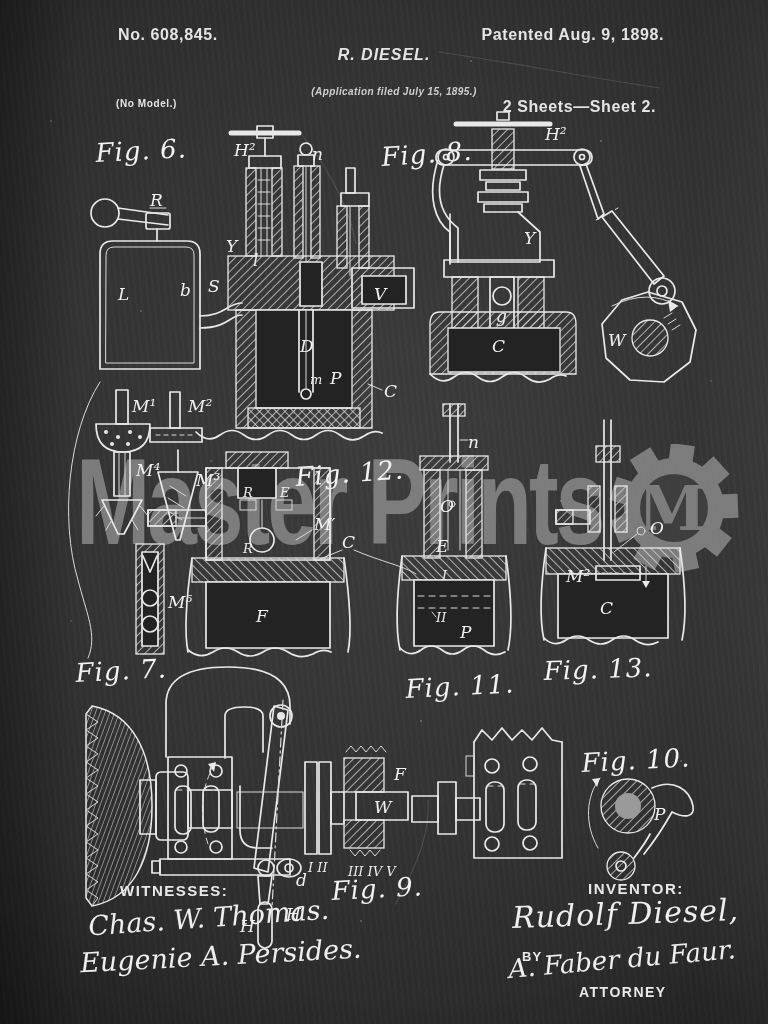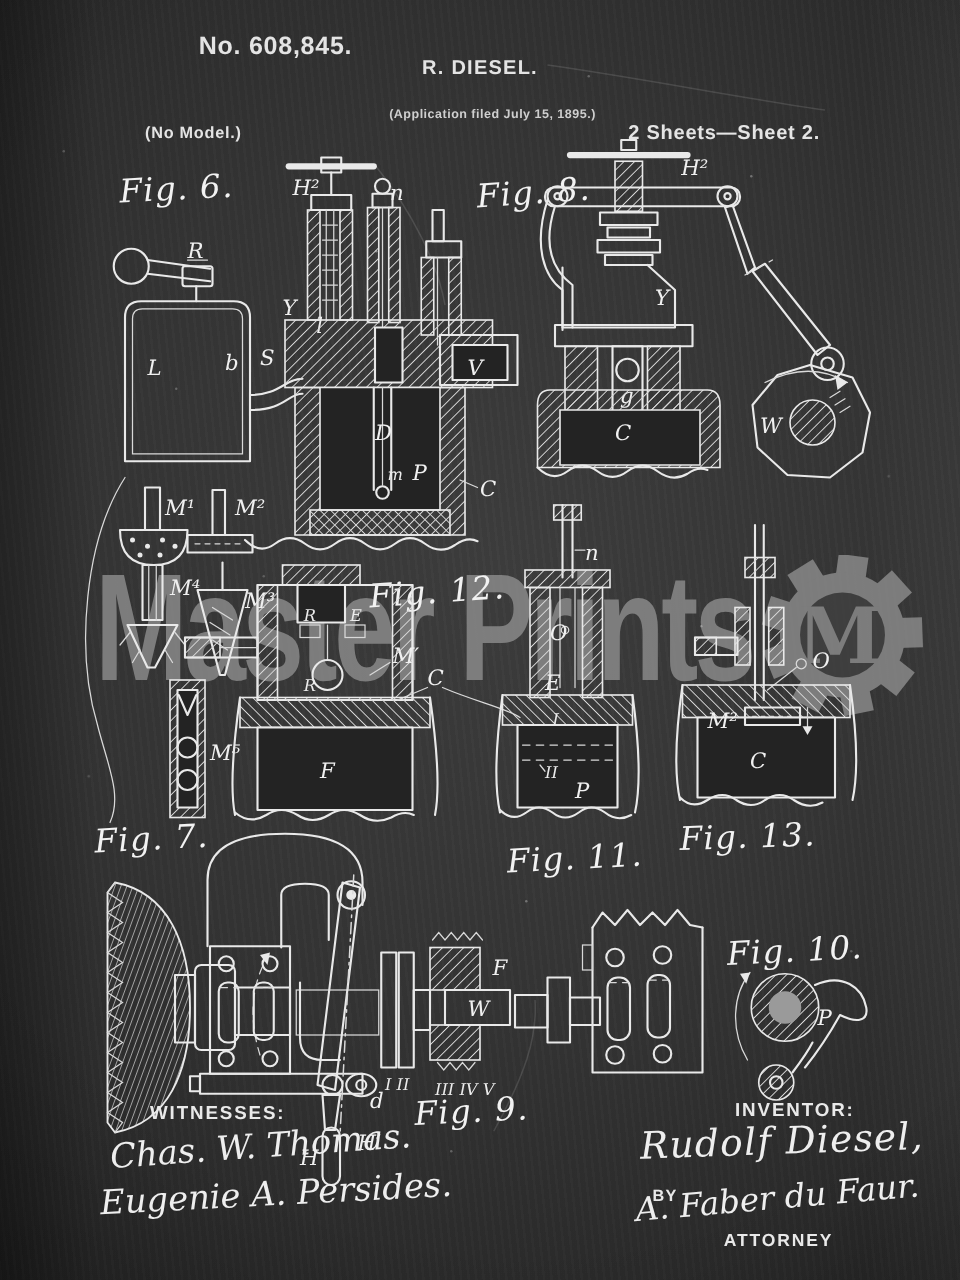--- a/index.html
+++ b/index.html
@@ -5,27 +5,27 @@
   html,body{margin:0;padding:0;background:#111;}
   .poster{position:relative;width:768px;height:1024px;overflow:hidden;
     background:radial-gradient(95% 75% at 52% 44%, #3d3d3d 0%, #343434 48%, #2a2a2a 78%, #202020 100%);
     font-family:"Liberation Sans",sans-serif;}
   .poster::before{content:"";position:absolute;inset:0;pointer-events:none;
     background:repeating-linear-gradient(84deg, rgba(255,255,255,0.015) 0 2px, rgba(0,0,0,0.02) 2px 6px);}
   .poster::after{content:"";position:absolute;inset:0;pointer-events:none;
     background:radial-gradient(120% 95% at 55% 45%, rgba(0,0,0,0) 55%, rgba(0,0,0,0.38) 100%),
                linear-gradient(90deg, rgba(0,0,0,0.28) 0%, rgba(0,0,0,0) 10%, rgba(0,0,0,0) 90%, rgba(255,255,255,0.03) 100%);}
   .hdr{position:absolute;font-weight:bold;color:#e4e4e4;letter-spacing:0.6px;white-space:nowrap;z-index:5;}
-  .hdr.center{left:0;right:0;text-align:center;}
-  .h-num{left:118px;top:26px;font-size:20px;margin-left:41px;}
+  .hdr.center{left:0;right:0;text-align:center;font-style:italic;}
+  .h-num{left:118px;top:26px;font-size:16px;}
   .h-date{right:104px;top:26px;font-size:16px;}
   .h-author{top:46px;font-size:16px;letter-spacing:1px;}
   .h-title{top:66px;font-size:14px;letter-spacing:1px;}
   .h-app{top:86px;font-size:10px;color:#cfcfcf;letter-spacing:0.4px;padding-left:20px;}
-  .h-nomodel{left:116px;top:98px;font-size:13px;}
+  .h-nomodel{left:116px;top:98px;font-size:10px;}
   .h-sheet{right:112px;top:98px;font-size:16px;}
   .wm-text{position:absolute;left:76px;top:441px;z-index:1;color:#8c8c8c;opacity:0.82;
     font-weight:bold;font-size:122px;line-height:1;letter-spacing:-4px;white-space:nowrap;
     transform:scale(0.73,1.0);transform-origin:left top;}
   .wm-gear{position:absolute;left:596px;top:444px;z-index:1;opacity:0.82;}
   .art{position:absolute;left:0;top:0;z-index:3;}
   .ftr{position:absolute;z-index:5;color:#e9e9e9;white-space:nowrap;}
   .cap{font-weight:bold;letter-spacing:1.5px;font-size:15px;}
   .f-wit{left:120px;top:882px;}
   .f-inv{left:588px;top:880px;}
@@ -77,20 +77,21 @@
       </g>
       <circle r="50"></circle>
       <circle r="34" fill="#414141"></circle>
       <text x="-2" y="22" text-anchor="middle" style="font-family:'DejaVu Serif',serif;font-weight:bold;font-size:62px;fill:#8c8c8c;">M</text>
     </g>
   </svg>
 
   <div class="speck"></div>
 
   <div class="hdr h-num">No. 608,845.</div>
+  <div class="hdr h-date">Patented Aug. 9, 1898.</div>
   <div class="hdr center h-author">R. DIESEL.</div>
   <div class="hdr center h-app">(Application filed July 15, 1895.)</div>
   <div class="hdr h-nomodel">(No Model.)</div>
   <div class="hdr h-sheet">2 Sheets—Sheet 2.</div>
 
   <svg class="art" width="768" height="1024" viewBox="0 0 768 1024">
     <defs>
       <pattern id="h1" width="6" height="6" patternUnits="userSpaceOnUse" patternTransform="rotate(45)">
         <line x1="0" y1="0" x2="0" y2="6" stroke="#d8d8d8" stroke-width="1.5"></line>
       </pattern>

